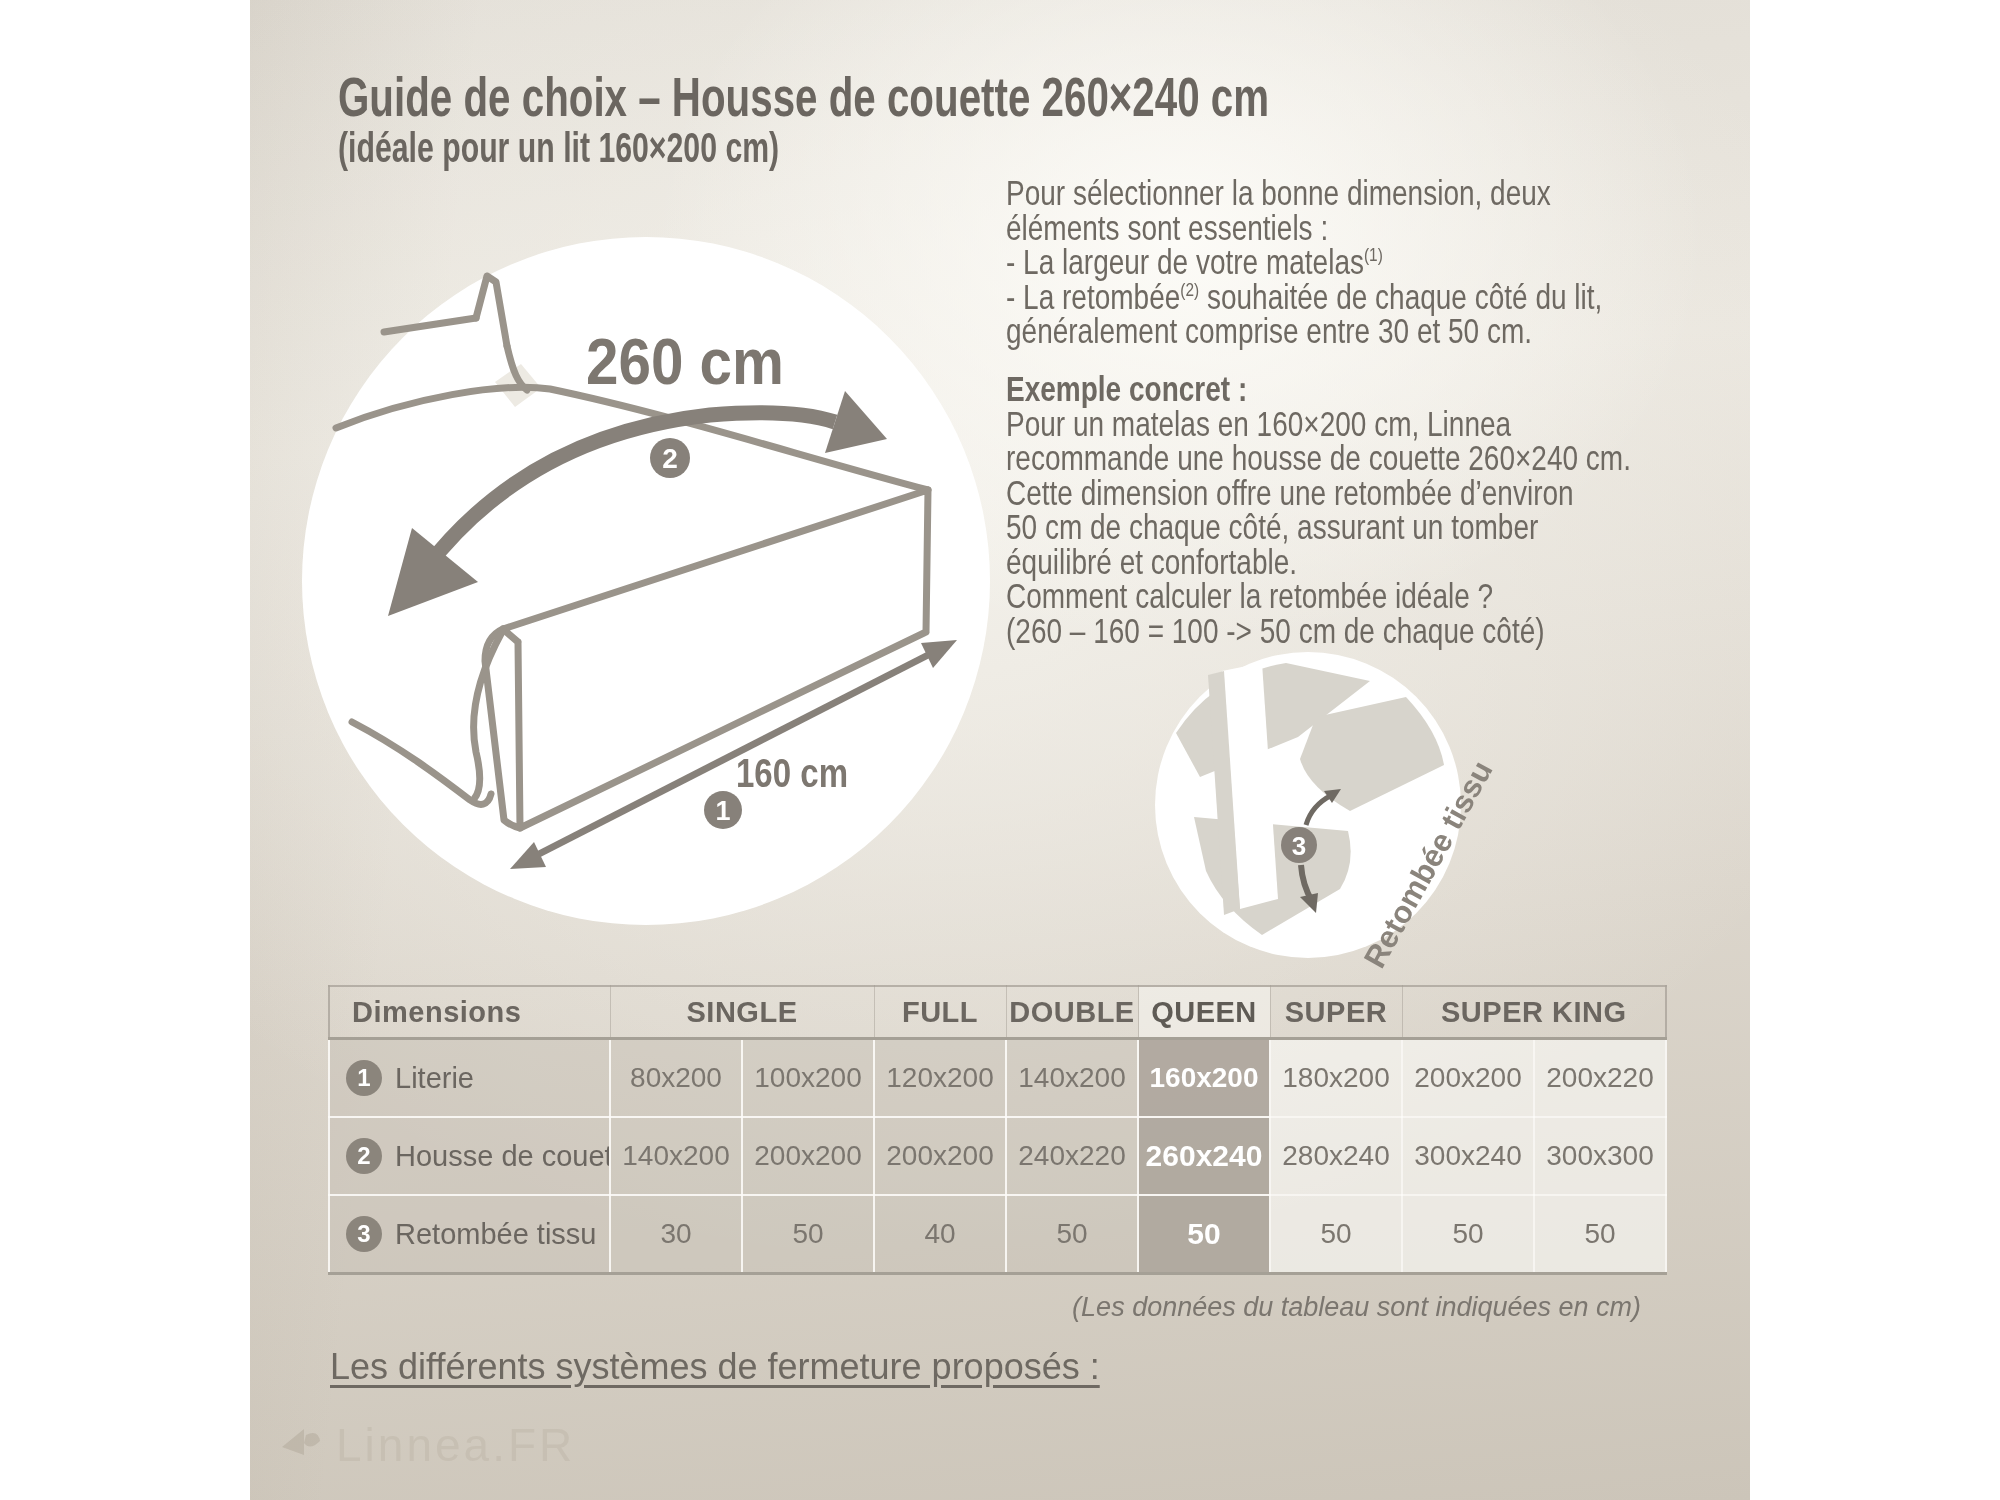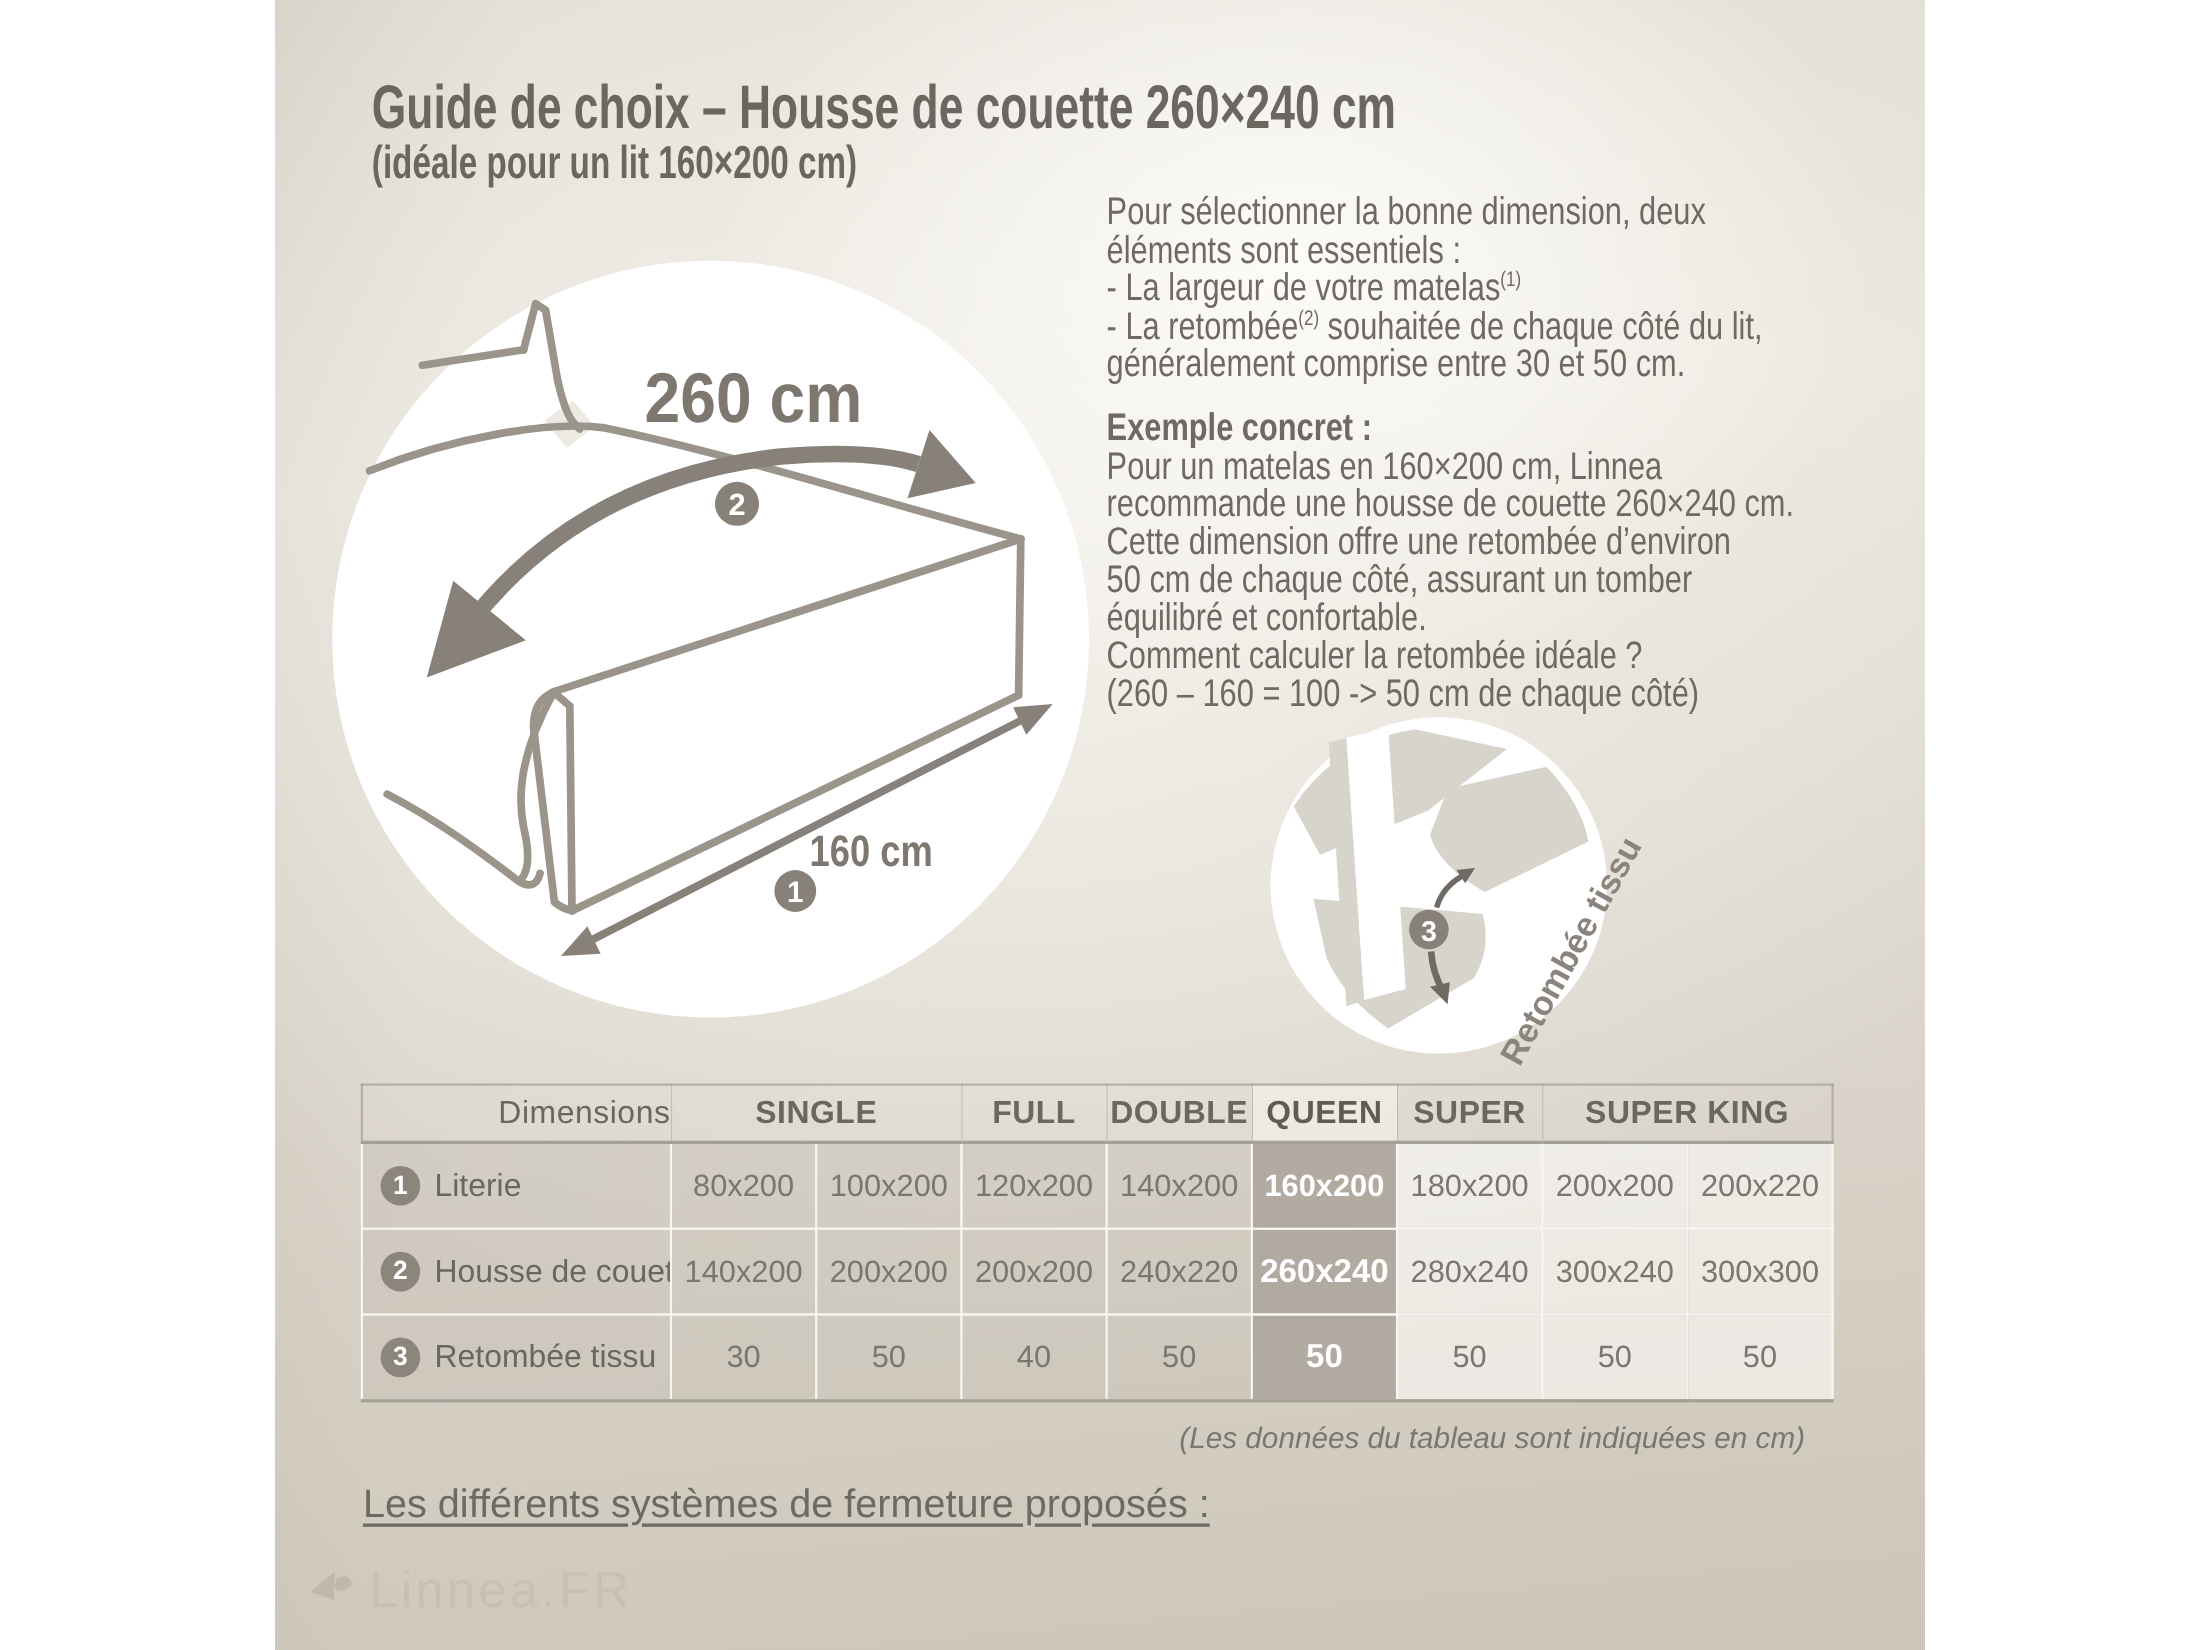--- a/index.html
+++ b/index.html
@@ -49,21 +49,21 @@
     border-collapse:collapse;table-layout:fixed;
     border:2px solid rgba(170,164,155,0.8);
   }
   #size-table th{
     height:50px;font-size:29px;font-weight:600;color:#6b6660;
     border-left:1px solid rgba(160,154,145,0.45);
     border-bottom:3px solid #a5a096;
     background:transparent;padding:0;letter-spacing:0.5px;
     white-space:nowrap;overflow:hidden;
   }
-  #size-table th:first-child{border-left:none;text-align:right;padding-left:22px;font-weight:400;}
+  #size-table th:first-child{border-left:none;text-align:left;padding-left:22px;font-weight:700;}
   #size-table th.hl-h{background:rgba(248,246,241,0.55);font-weight:700;color:#5f5b55;}
   #size-table td{
     height:76px;font-size:28px;color:#7b766f;text-align:center;
     border:2px solid rgba(253,252,249,0.85);padding:0;
     background:rgba(252,251,248,0.60);white-space:nowrap;overflow:hidden;
   }
   #size-table td.dark{background:rgba(201,194,184,0.55);}
   #size-table td.rowlab{
     background:rgba(199,192,181,0.48);text-align:left;padding-left:16px;
     font-size:29px;color:#6b6660;

